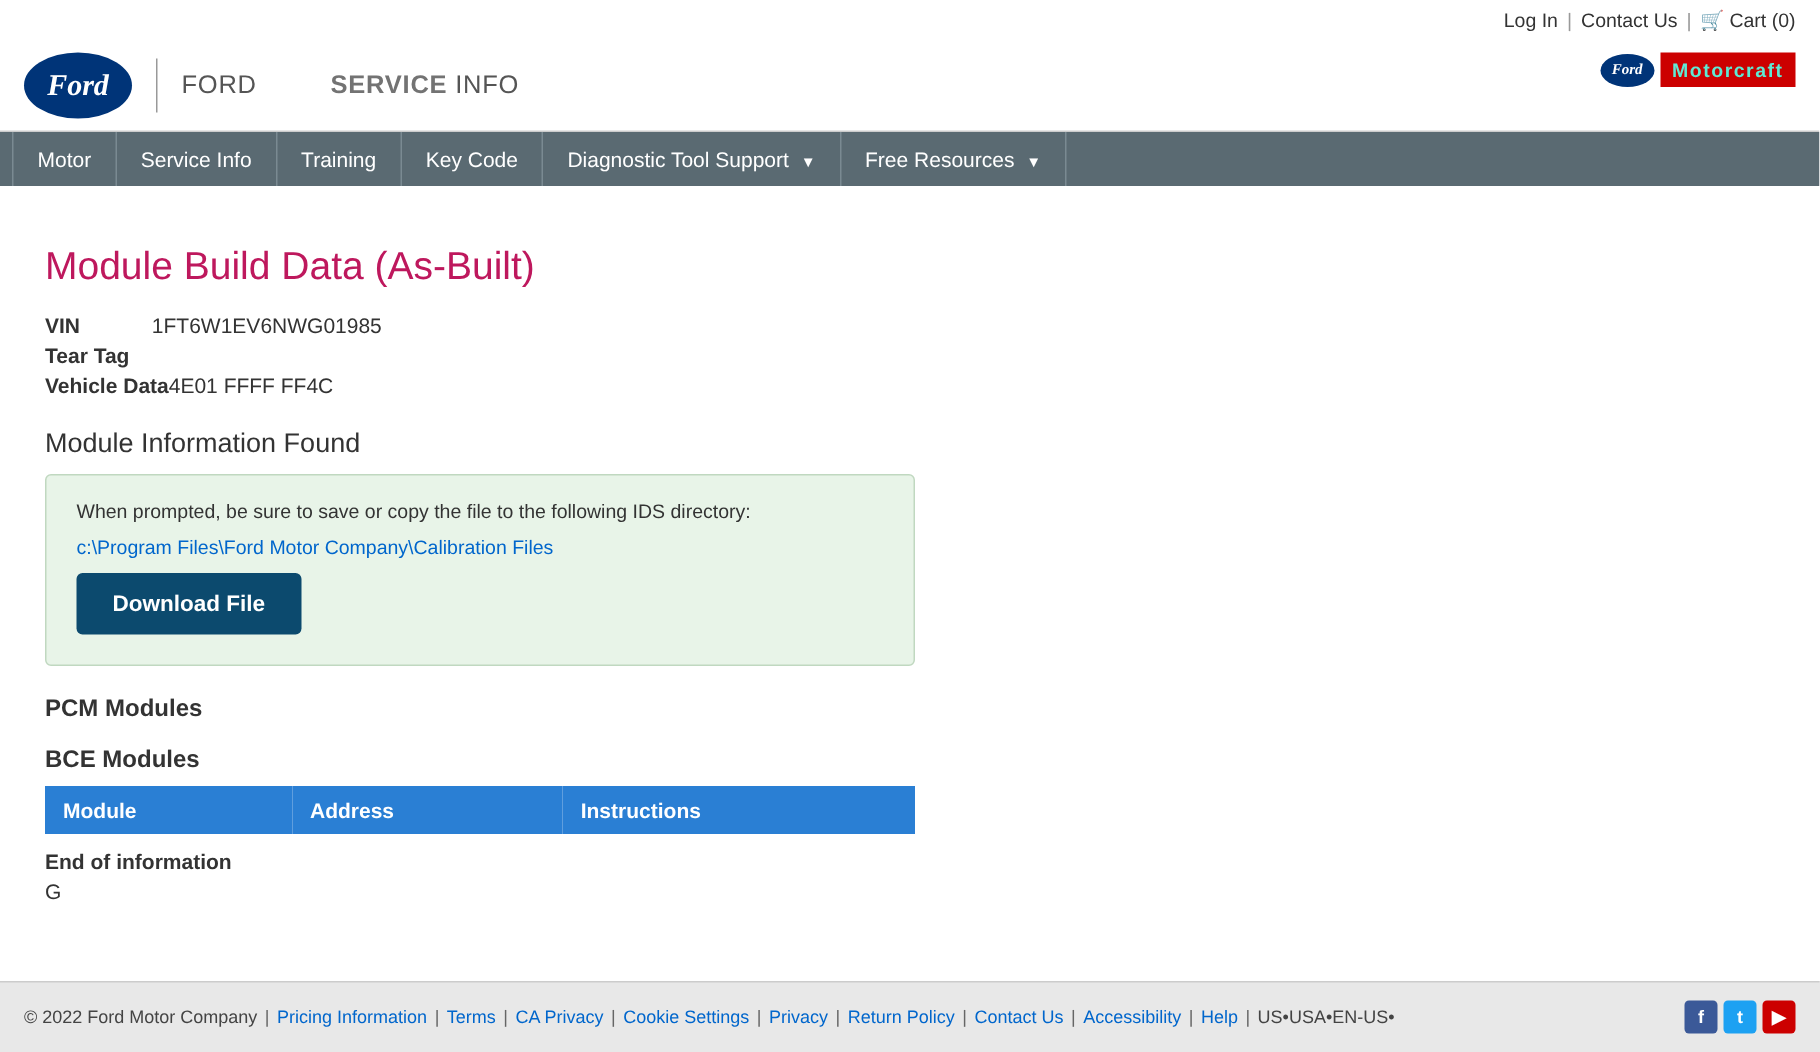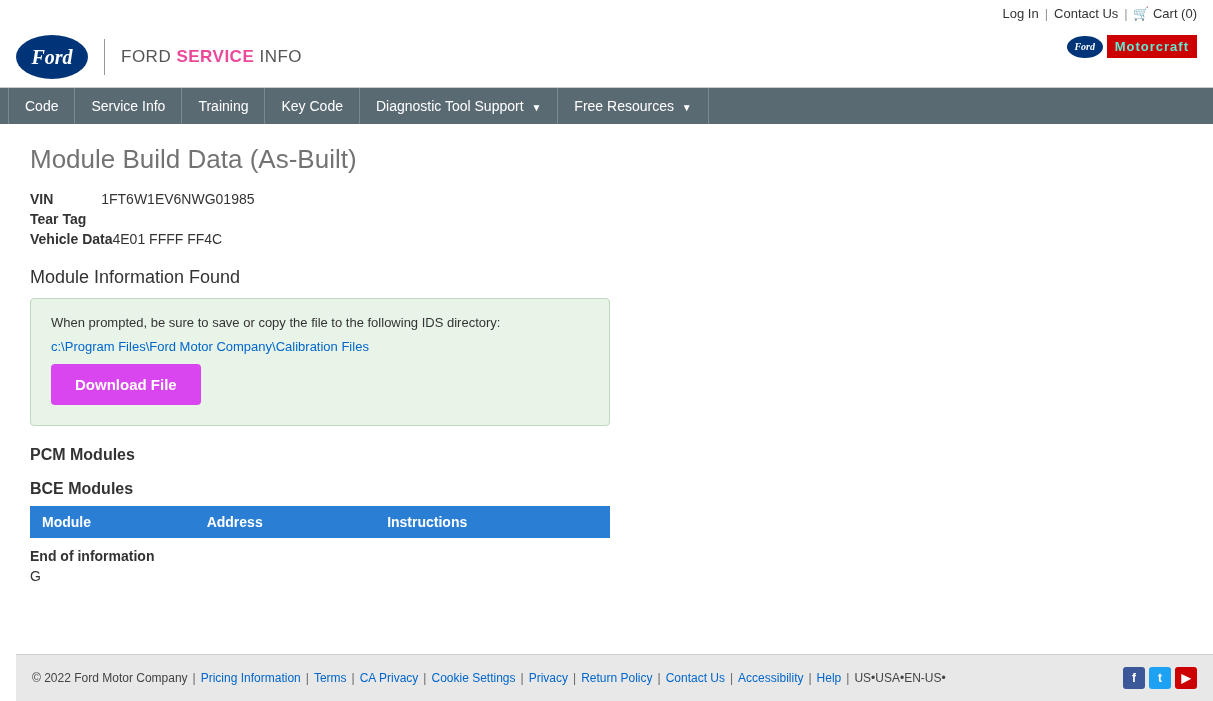--- a/index.html
+++ b/index.html
@@ -50,22 +50,23 @@
       background: #999;
       margin: 0 6px;
     }
     .site-title {
       font-size: 17px;
       color: #555;
       font-weight: normal;
       letter-spacing: 0.5px;
     }
     .site-title strong {
-      color: #ec4899;
-      font-weight: bold;
+      color: #737373;
+      font-weight: bold;
+      margin-left: 44px;
     }
     .motorcraft-logo {
       display: flex;
       align-items: center;
       gap: 4px;
     }
     .mc-ford {
       background: #003478;
       border-radius: 50%;
       width: 36px;
@@ -107,22 +108,23 @@
     .nav-arrow { font-size: 10px; margin-left: 4px; }
 
     
     .main-content {
       padding: 20px 30px 40px 30px;
       max-width: 900px;
     }
     h1 {
       font-size: 26px;
       font-weight: normal;
-      color: #737373;
+      color: #be185d;
       margin-bottom: 16px;
+      margin-top: 18px;
     }
     .vin-block { margin-bottom: 4px; }
     .vin-block .label { font-weight: bold; display: inline; }
     .vin-block .value { display: inline; margin-left: 30px; }
     .tear-tag { font-weight: bold; margin-bottom: 4px; }
     .vehicle-data { margin-bottom: 16px; }
     .vehicle-data .label { font-weight: bold; display: inline; }
     .vehicle-data .value { display: inline; }
 
     h2 {
@@ -145,21 +147,21 @@
       color: #333;
       margin-bottom: 8px;
     }
     .info-box a {
       color: #0066cc;
       text-decoration: none;
       font-size: 13px;
     }
 
     .download-btn {
-      background: #d946ef;
+      background: #0c4a6e;
       color: #fff;
       border: none;
       padding: 12px 24px;
       font-size: 15px;
       font-weight: bold;
       border-radius: 4px;
       cursor: pointer;
       margin-top: 10px;
       display: inline-block;
     }
@@ -202,21 +204,21 @@
       padding: 12px 16px;
       font-size: 12px;
       color: #444;
       display: flex;
       align-items: center;
       justify-content: space-between;
       flex-wrap: wrap;
       gap: 6px;
       position: fixed;
       bottom: 0;
-      left: 16px;
+      left: 0;
       right: 0;
     }
     .footer-links {
       display: flex;
       align-items: center;
       flex-wrap: wrap;
       gap: 0;
     }
     .footer-links a {
       color: #0066cc;
@@ -267,21 +269,21 @@
       <span>FORD </span><strong>SERVICE</strong><span> INFO</span>
     </div>
   </div>
   <div class="motorcraft-logo">
     <div class="mc-ford">Ford</div>
     <div class="mc-text">Motorcraft</div>
   </div>
 </div>
 
 <nav>
-  <a href="#">Code</a>
+  <a href="#">Motor</a>
   <a href="#">Service Info</a>
   <a href="#">Training</a>
   <a href="#">Key Code</a>
   <a href="#">
     <span>Diagnostic Tool Support</span>
     <span class="nav-arrow">▼</span>
   </a>
   <a href="#">
     <span>Free Resources</span>
     <span class="nav-arrow">▼</span>

